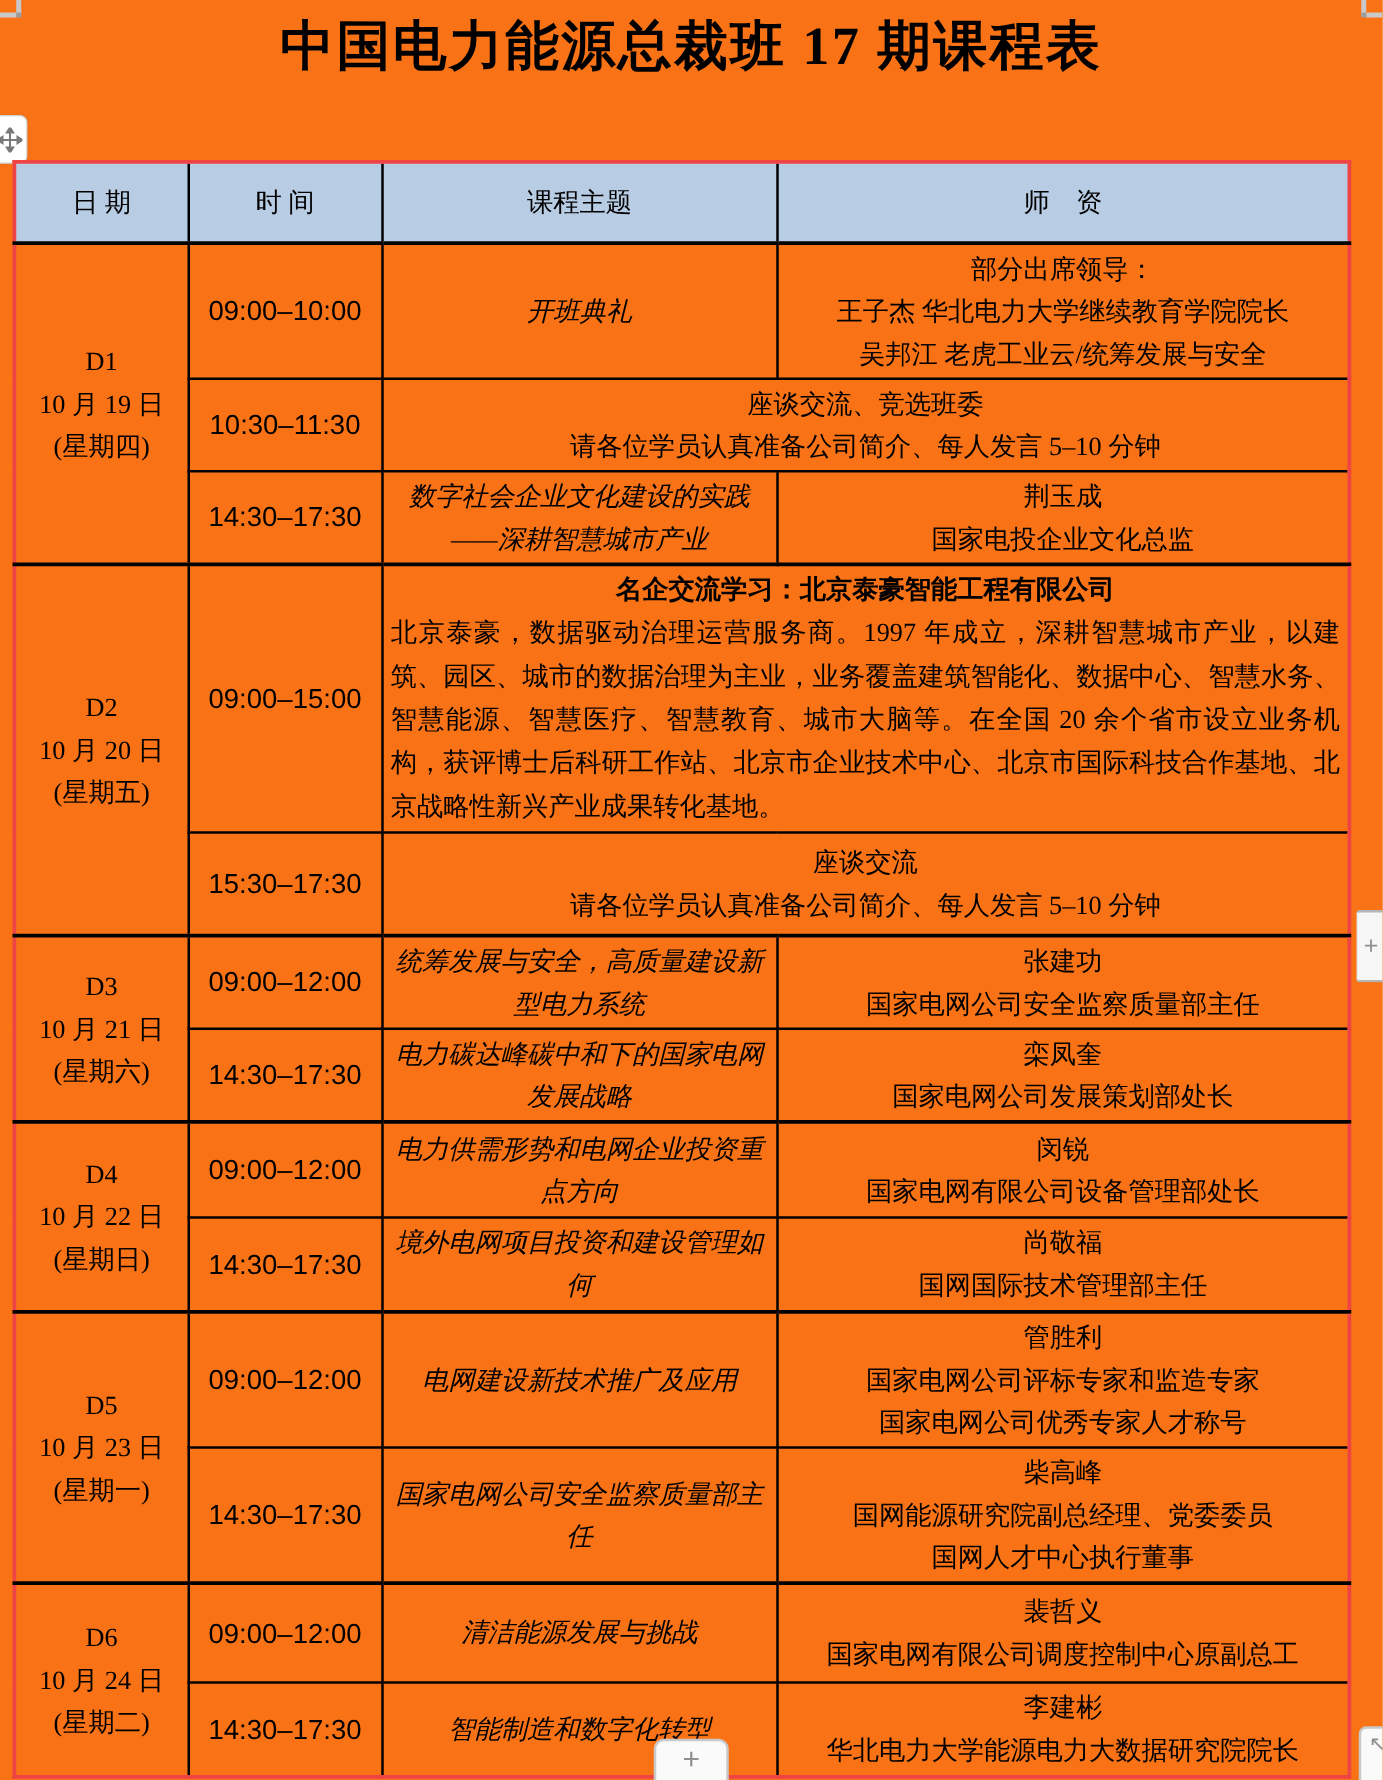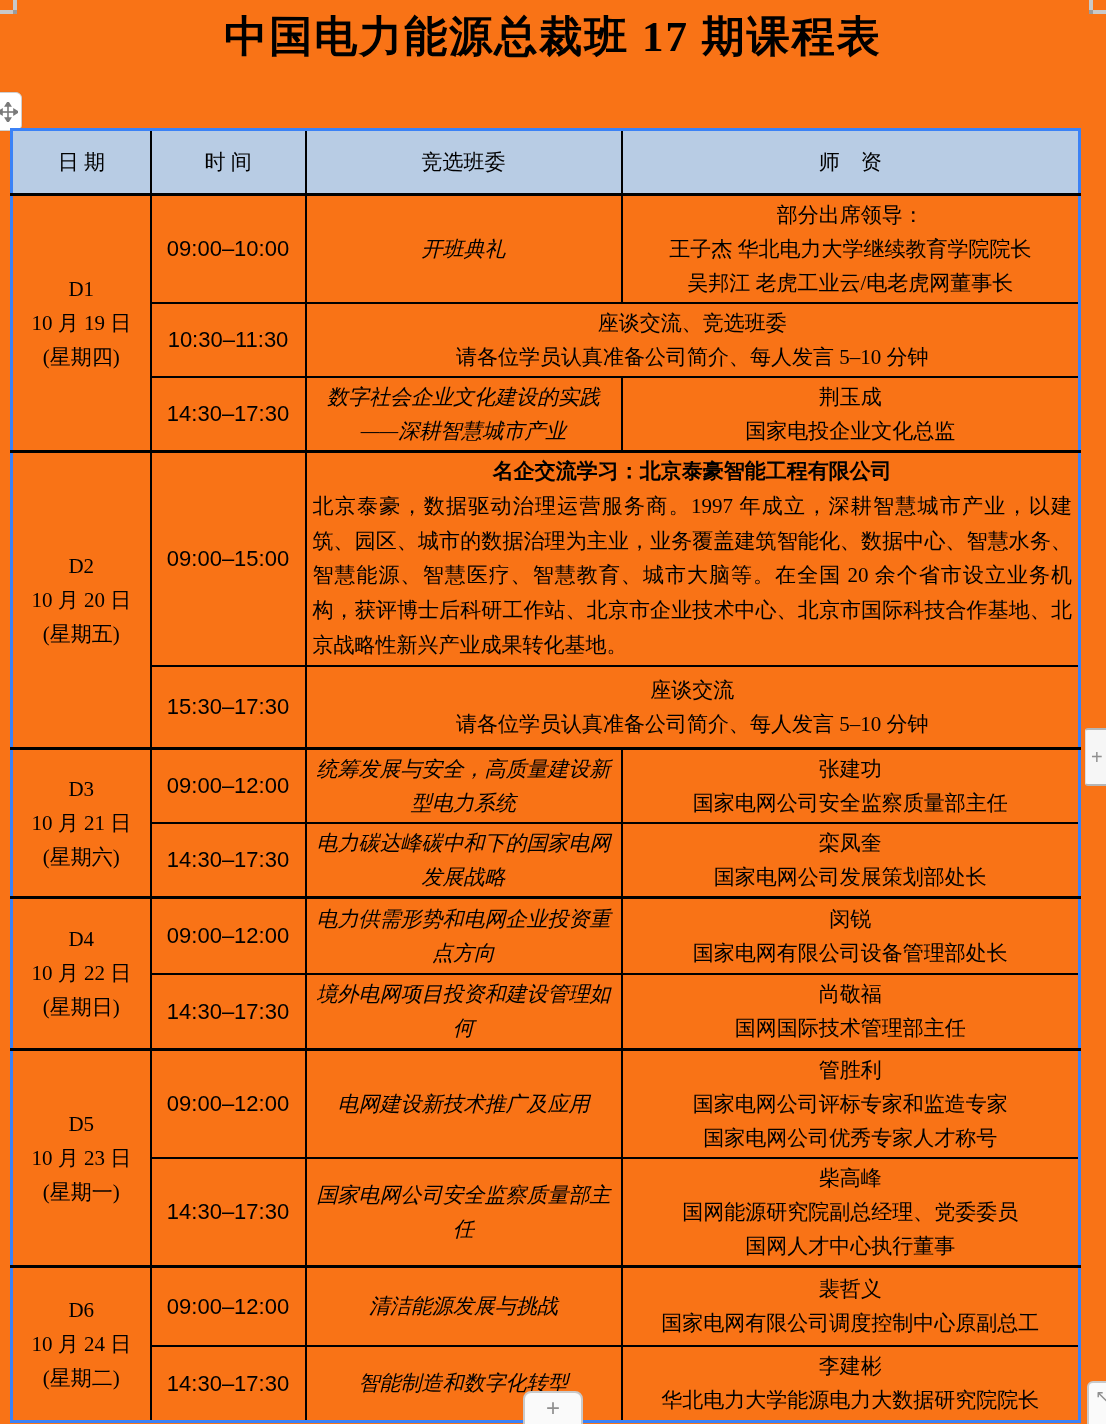--- a/index.html
+++ b/index.html
@@ -34,21 +34,21 @@
     width:1068px;
     border-collapse:collapse;table-layout:fixed;
     font-size:21px;line-height:1.62;
   }
   table.schedule td,table.schedule th{
     border:2px solid #000;
     text-align:center;vertical-align:middle;
     padding:2px 6px;
     overflow-wrap:break-word;
   }
-  table.schedule{border:3px solid #3b82f6;}
+  table.schedule{border:3px solid #ef4444;}
   table.schedule thead th{
     background:#b8cce4;
     font-weight:normal;font-size:21px;
     border-bottom:3px solid #000;
     height:58px;
   }
   tr.day-start td{border-top:3px solid #000;}
   td.time-cell{
     font-family:"Liberation Sans","DejaVu Sans",sans-serif;
     font-size:22px;letter-spacing:0px;
@@ -120,38 +120,38 @@
     <colgroup>
       <col style="width:139px">
         <col style="width:155px">
         <col style="width:316px">
         <col style="width:458px">
     </colgroup>
     <thead>
       <tr>
         <th>日 期</th>
         <th>时 间</th>
-        <th>竞选班委</th>
+        <th>课程主题</th>
         <th>师　资</th>
       </tr>
     </thead>
     <tbody>
 
       <tr class="day-start" style="height:106px">
         <td class="date-cell" rowspan="3">
           <div>D1</div>
           <div>10 月 19 日</div>
           <div>(星期四)</div>
         </td>
         <td class="time-cell">09:00–10:00</td>
         <td class="topic-cell">开班典礼</td>
         <td class="faculty-cell">
           <div>部分出席领导：</div>
           <div>王子杰 华北电力大学继续教育学院院长</div>
-          <div>吴邦江 老虎工业云/电老虎网董事长</div>
+          <div>吴邦江 老虎工业云/统筹发展与安全</div>
         </td>
       </tr>
       <tr style="height:71px">
         <td class="time-cell">10:30–11:30</td>
         <td class="merged-cell" colspan="2">
           <div>座谈交流、竞选班委</div>
           <div>请各位学员认真准备公司简介、每人发言 5–10 分钟</div>
         </td>
       </tr>
       <tr style="height:70px">

